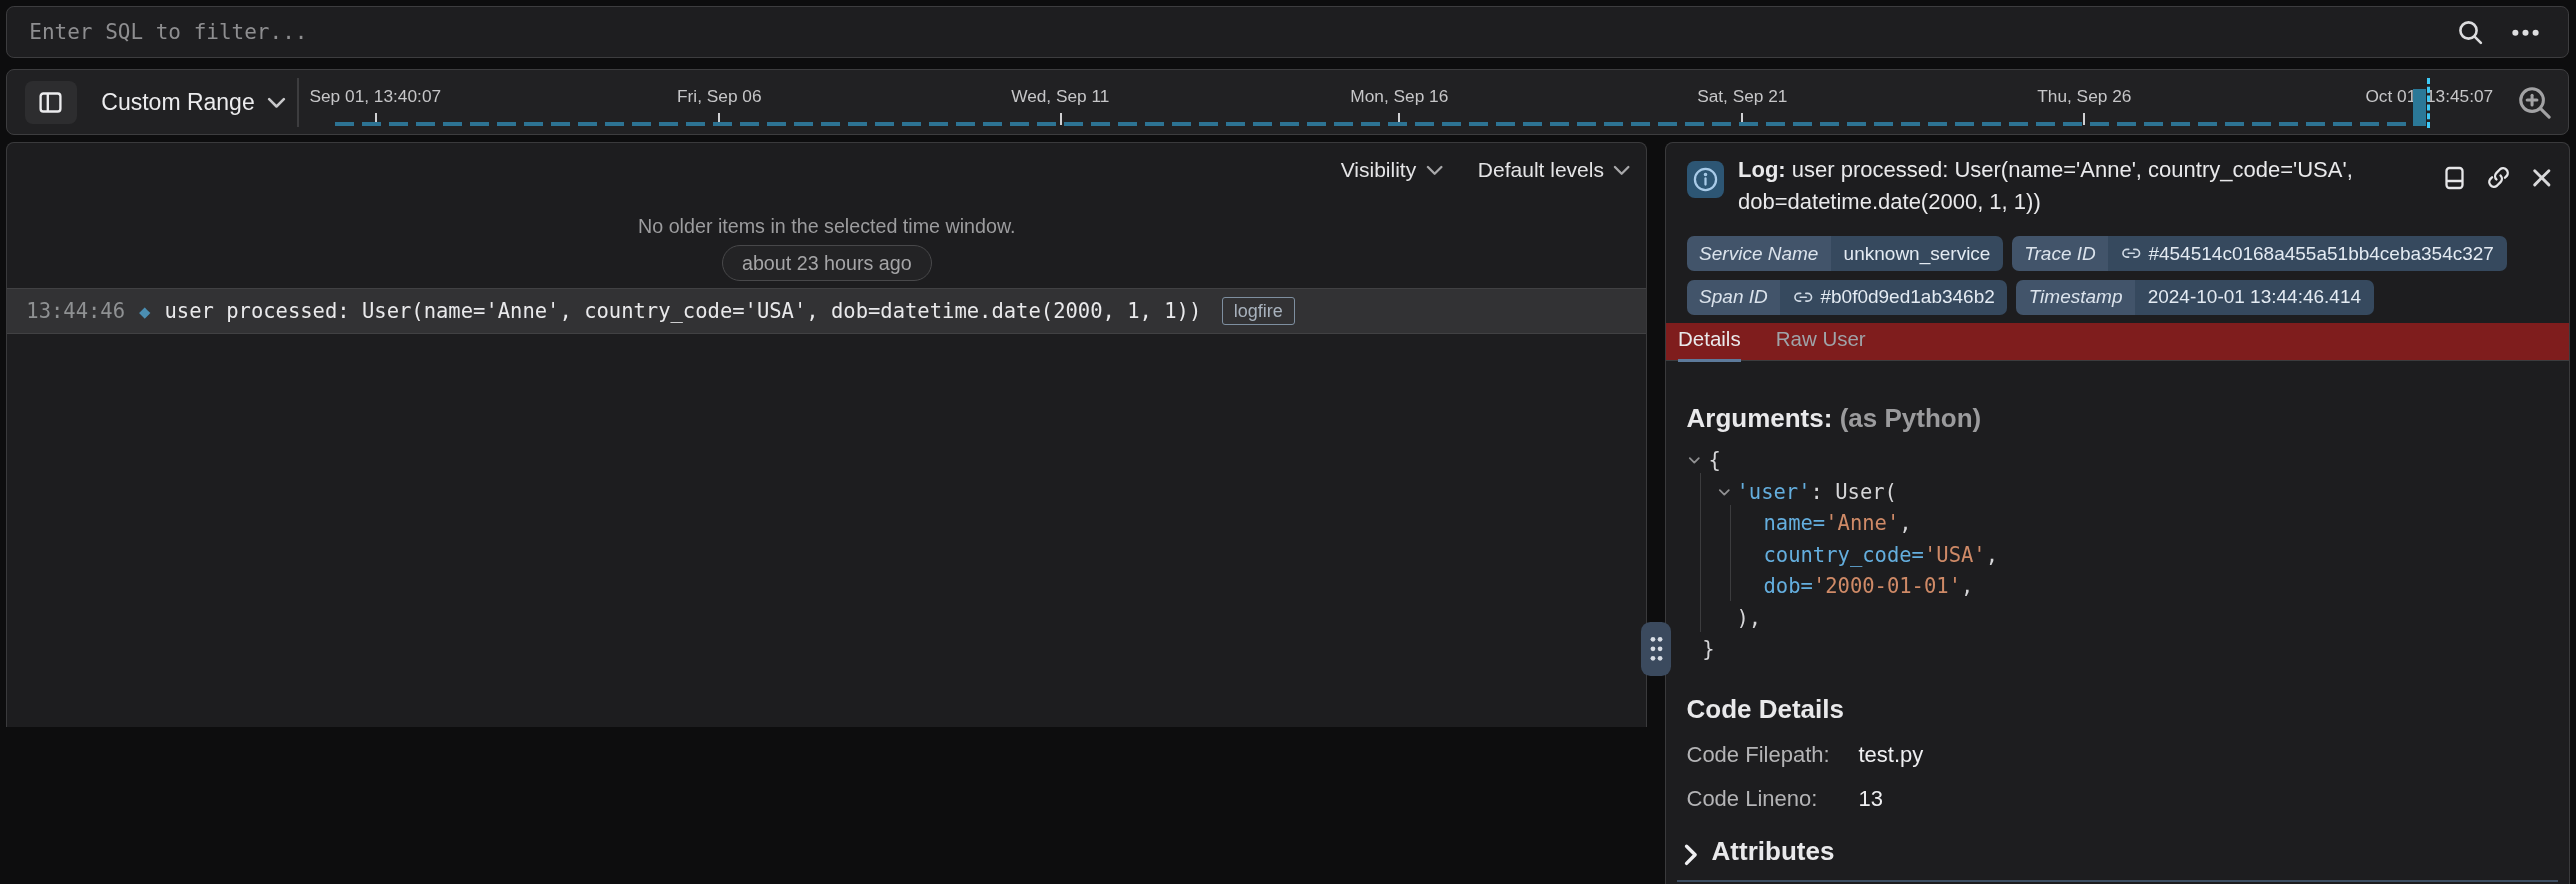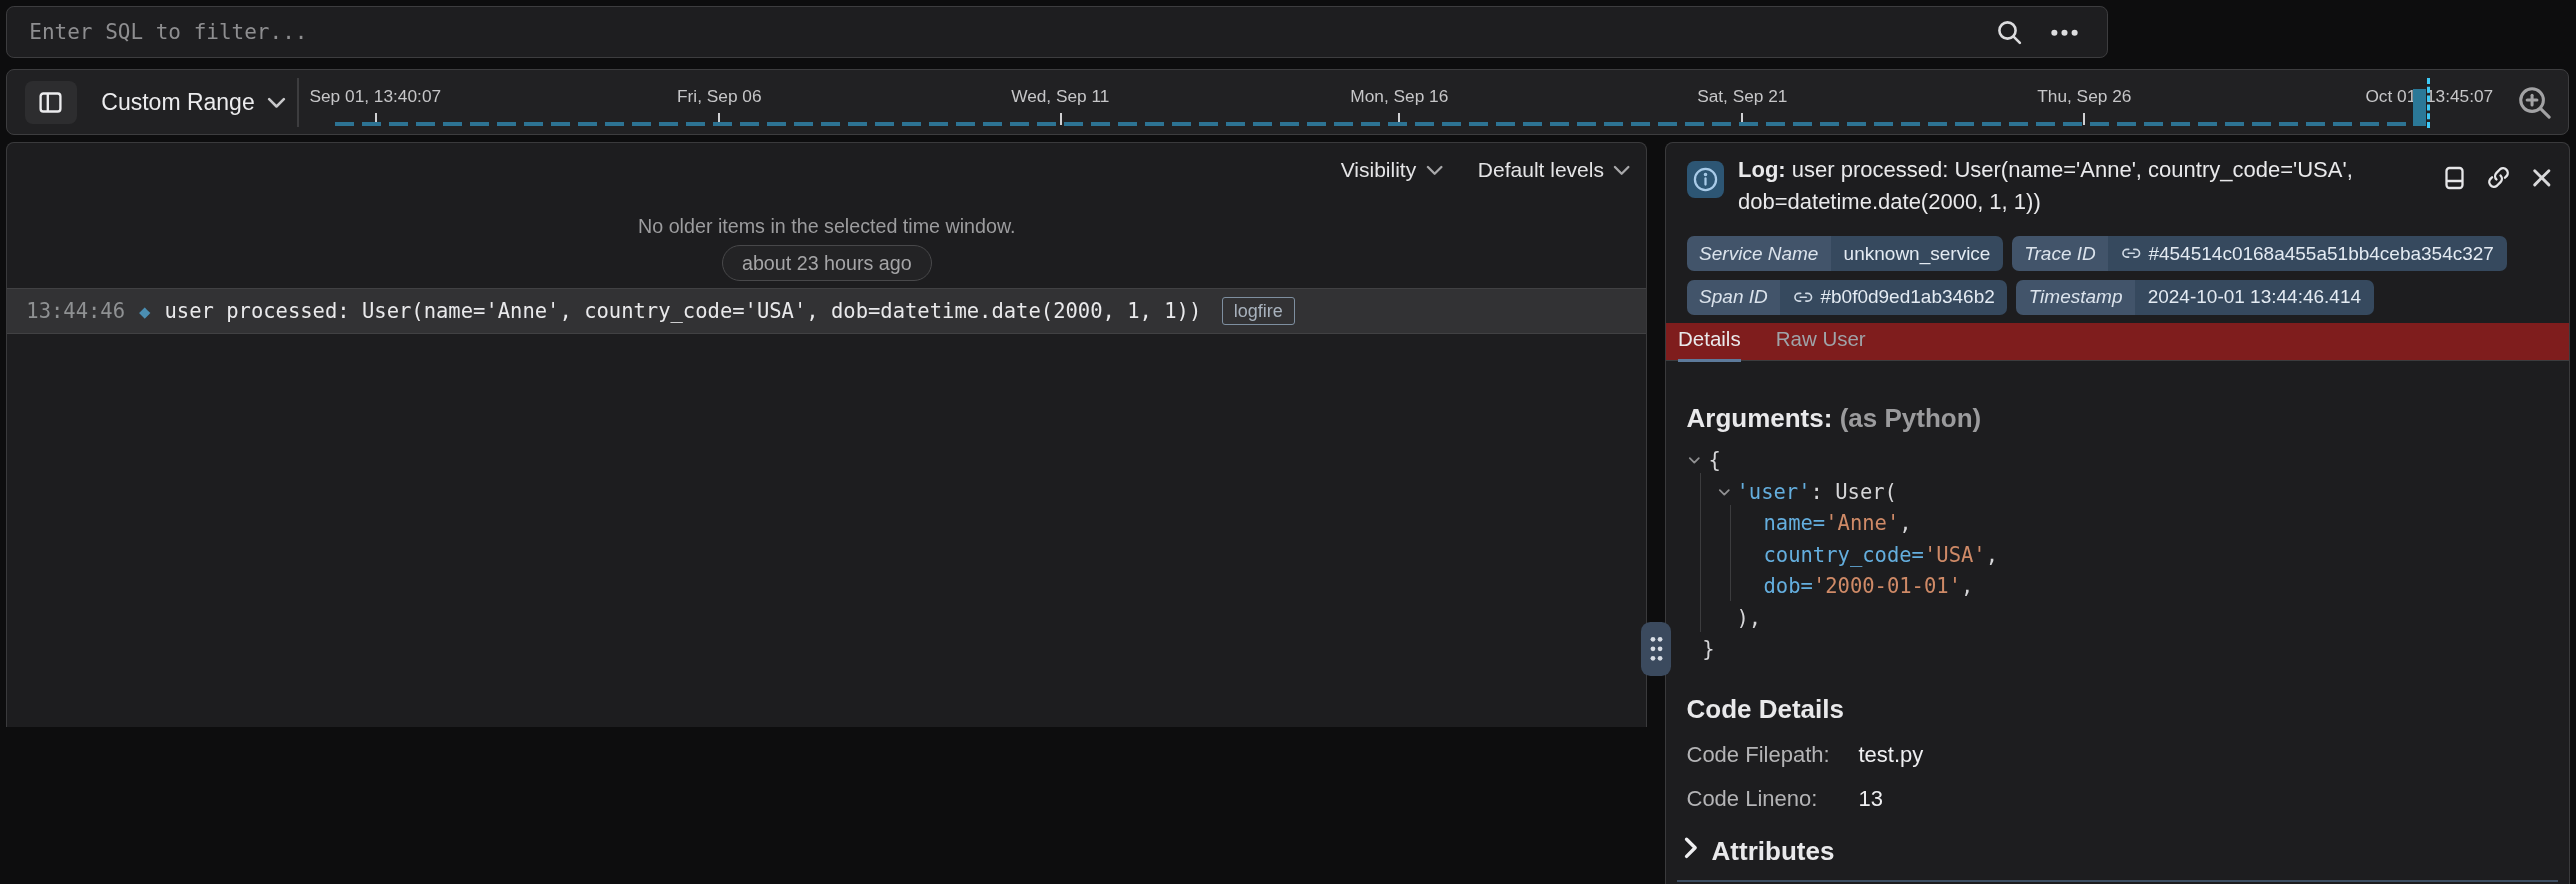--- a/index.html
+++ b/index.html
@@ -10,21 +10,21 @@
     --badge-txt:#dbe3ec; --info-bg:#2d5674; --info-fg:#a9cbe8; --code-key:#64aede;
     --code-str:#cf8a67; --code-punc:#d6d6d8; --guide:#3c3c3e; --tab-underline:#5d7a9b;
     --section-line:#3d4d61;
   }
   *{box-sizing:border-box;margin:0;padding:0}
   body{background:var(--bg);font-family:"Liberation Sans",sans-serif;}
   .app{position:relative;width:2576px;height:885px;overflow:hidden;background:var(--bg);}
   svg{display:block}
 
   
-  .sql-bar{position:absolute;left:6.3px;top:6.3px;width:2102px;height:52px;background:#1e1e20;
+  .sql-bar{position:absolute;left:6.3px;top:6.3px;width:2563px;height:52px;background:#1e1e20;
     border:1.6px solid var(--bar-border);border-radius:7.9px;display:flex;align-items:center;}
   .sql-input{flex:1;height:100%;background:transparent;border:none;outline:none;
     font-family:"DejaVu Sans Mono",monospace;font-size:21px;color:#e6e6e8;padding:0 22px;}
   .sql-input::placeholder{color:#8e8e90;}
   .sql-icons{display:flex;align-items:center;gap:22px;padding-right:25px;}
   .icon-btn{cursor:pointer;background:none;border:none;display:flex;align-items:center;justify-content:center;}
 
   
   .tl-bar{position:absolute;left:6.3px;top:69px;width:2563px;height:66px;background:var(--bar-bg);
     border:1.6px solid var(--bar-border);border-radius:8px;}
@@ -90,21 +90,21 @@
   .ck{color:var(--code-key);}
   .cs{color:var(--code-str);}
   .cp{color:var(--code-punc);}
   .code-chevron{position:absolute;top:11px;cursor:pointer;}
   .guide{position:absolute;width:1.6px;background:var(--guide);}
   .dp-code-details{position:absolute;left:20.5px;top:551px;}
   .dp-cd-heading{font-size:26px;font-weight:bold;color:var(--txt);}
   .cd-row{display:flex;margin-top:17.3px;font-size:22px;}
   .cd-label{width:172px;color:#b4b4b6;}
   .cd-value{color:#efeff1;}
-  .dp-attrs{position:absolute;left:17.3px;top:693px;display:flex;align-items:flex-start;gap:12.6px;cursor:pointer;}
+  .dp-attrs{position:absolute;left:17.3px;top:693px;display:flex;align-items:flex-end;gap:12.6px;cursor:pointer;}
   .dp-attrs span{font-size:26px;font-weight:bold;color:var(--txt);}
   .dp-bottom-line{position:absolute;left:11px;right:11px;top:737px;height:2.4px;background:var(--section-line);}
 </style>
 </head>
 <body>
 
 <div class="app">
 
   <div class="sql-bar">
     <input class="sql-input" placeholder="Enter SQL to filter..." style="">

